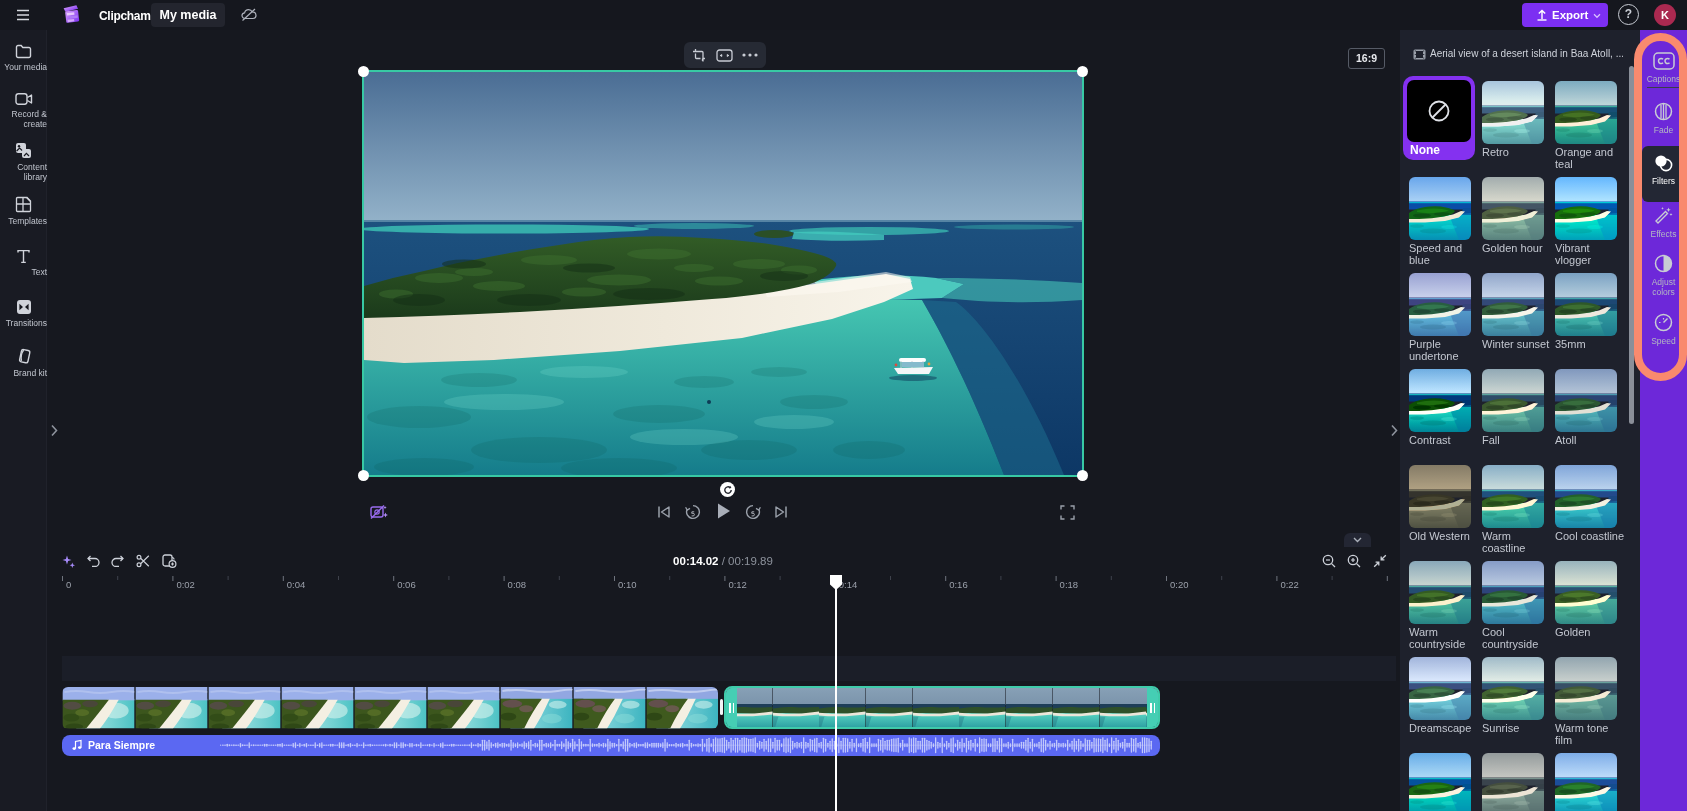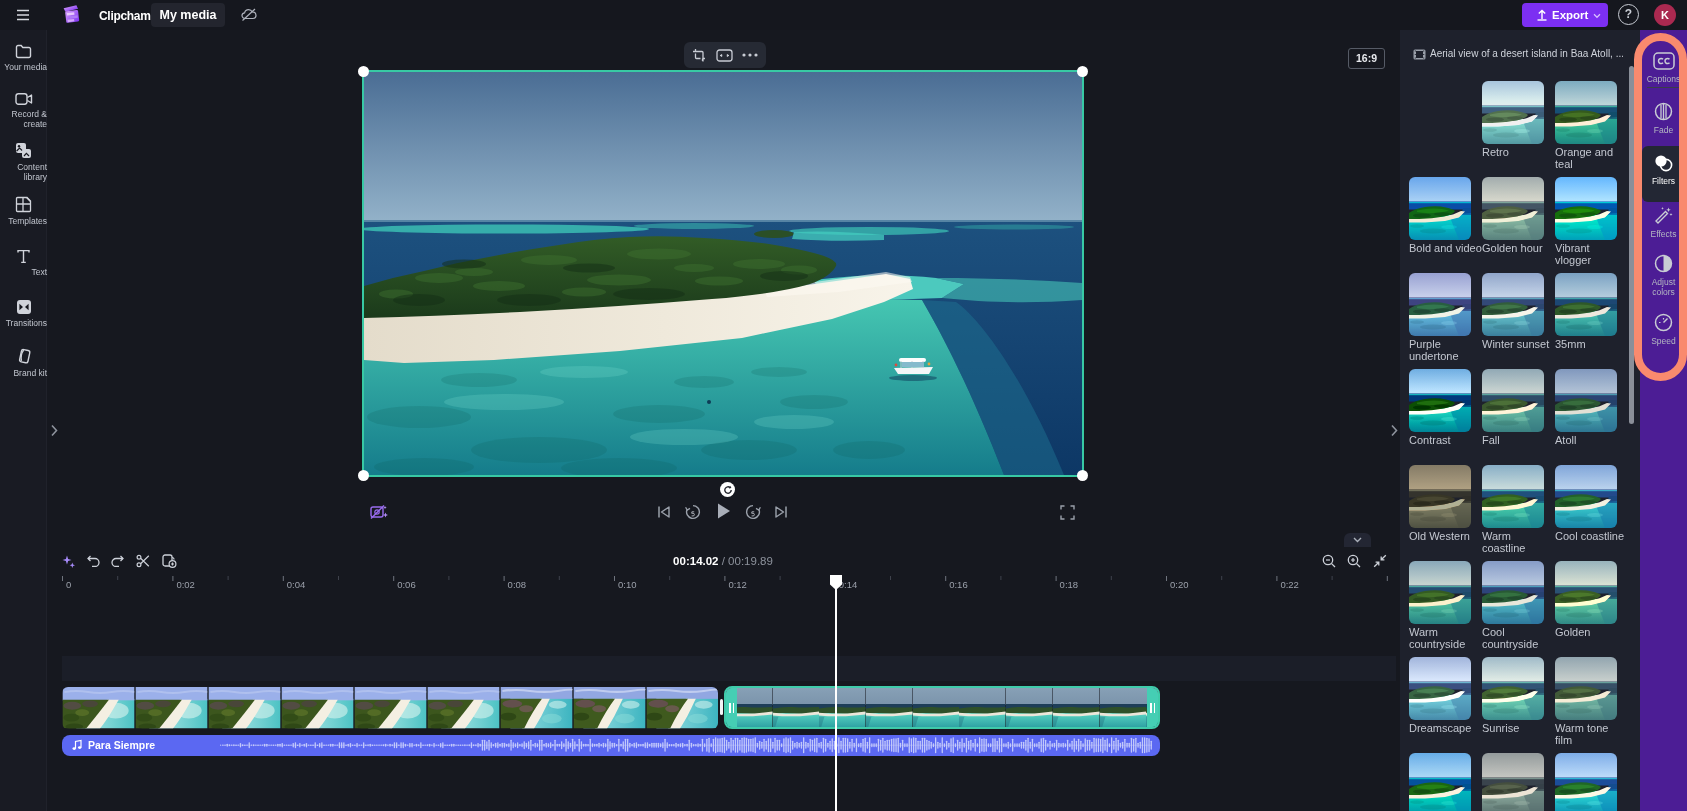--- a/index.html
+++ b/index.html
@@ -23,21 +23,21 @@
 
   
   #timeline { position:absolute; left:48px; top:530px; width:1352px; height:281px; background:#16181f; }
 
   
   #rpanel { position:absolute; left:1400px; top:30px; width:240px; height:781px; background:#1e212c; overflow:hidden; }
   .thumb { position:absolute; width:62px; height:63px; border-radius:6px; overflow:hidden; }
   .tlabel { position:absolute; width:74px; color:#c3c7d0; font-size:11px; line-height:11.5px; }
 
   
-  #rsidebar { position:absolute; left:1640px; top:30px; width:47px; height:781px; background:#4c1d95; }
+  #rsidebar { position:absolute; left:1640px; top:30px; width:47px; height:781px; background:#6d28d9; }
   .rsitem { position:absolute; left:0; width:47px; text-align:center; color:#b4b8c2; font-size:8.5px; }
 
   
   .f-retro svg { filter:brightness(1.3) saturate(.6) contrast(.88); }
   .f-oteal svg { filter:saturate(1.45) sepia(.25) hue-rotate(-8deg); }
   .f-bold svg { filter:saturate(1.7) brightness(1.02) hue-rotate(6deg); }
   .f-ghour svg { filter:sepia(.45) brightness(1.04) contrast(.88) saturate(.9); }
   .f-vibr svg { filter:saturate(1.8) brightness(1.1); }
   .f-purp svg { filter:hue-rotate(28deg) saturate(.85) brightness(1.05); }
   .f-wsun svg { filter:hue-rotate(14deg) brightness(1.06) saturate(.75); }
@@ -988,38 +988,47 @@
       <path d="M1 1 h12 v9.5 L7 16 L1 10.5 Z" fill="#fff"></path>
     </svg>
   </div>
   <div id="rpanel">
     <svg class="abs" style="left:13px;top:19px" width="13" height="11" viewBox="0 0 13 11">
       <rect x="0.5" y="0.5" width="12" height="10" rx="1.5" fill="#9aa0aa"></rect>
       <rect x="3" y="2" width="7" height="7" fill="#1e212c"></rect>
       <path d="M1.8 2 h1 M1.8 5.5 h1 M1.8 9 h1 M10.2 2 h1 M10.2 5.5 h1 M10.2 9 h1" stroke="#1e212c" stroke-width="1"></path>
     </svg>
     <div class="abs" style="left:30px;top:18px;width:193px;color:#cfd3db;font-size:10px;white-space:nowrap;overflow:hidden">Aerial view of a desert island in Baa Atoll, ...</div>
+    <div class="abs" style="left:3px;top:46px;width:72px;height:84px;background:#8431f0;border-radius:10px">
+      <div class="abs" style="left:4px;top:4px;width:64px;height:62px;background:#000;border-radius:7px">
+        <svg class="abs" style="left:19px;top:18px" width="26" height="26" viewBox="0 0 26 26">
+          <circle cx="13" cy="13" r="9.5" stroke="#dfe2e8" stroke-width="1.8" fill="none"></circle>
+          <path d="M6.5 19.5 L19.5 6.5" stroke="#dfe2e8" stroke-width="1.8"></path>
+        </svg>
+      </div>
+      <div class="abs" style="left:7px;top:67px;color:#fff;font-size:12px;font-weight:bold">None</div>
+    </div>
     <div class="thumb f-retro" style="left:82px;top:51px">
       <svg width="62" height="63" viewBox="0 0 62 63">
         <use href="#tmini"></use>
       </svg>
     </div>
     <div class="tlabel" style="left:82px;top:117px">Retro</div>
     <div class="thumb f-oteal" style="left:155px;top:51px">
       <svg width="62" height="63" viewBox="0 0 62 63">
         <use href="#tmini"></use>
       </svg>
     </div>
     <div class="tlabel" style="left:155px;top:117px">Orange and<br>teal</div>
     <div class="thumb f-bold" style="left:9px;top:147px">
       <svg width="62" height="63" viewBox="0 0 62 63">
         <use href="#tmini"></use>
       </svg>
     </div>
-    <div class="tlabel" style="left:9px;top:213px">Bold and video</div>
+    <div class="tlabel" style="left:9px;top:213px">Speed and blue</div>
     <div class="thumb f-ghour" style="left:82px;top:147px">
       <svg width="62" height="63" viewBox="0 0 62 63">
         <use href="#tmini"></use>
       </svg>
     </div>
     <div class="tlabel" style="left:82px;top:213px">Golden hour</div>
     <div class="thumb f-vibr" style="left:155px;top:147px">
       <svg width="62" height="63" viewBox="0 0 62 63">
         <use href="#tmini"></use>
       </svg>

